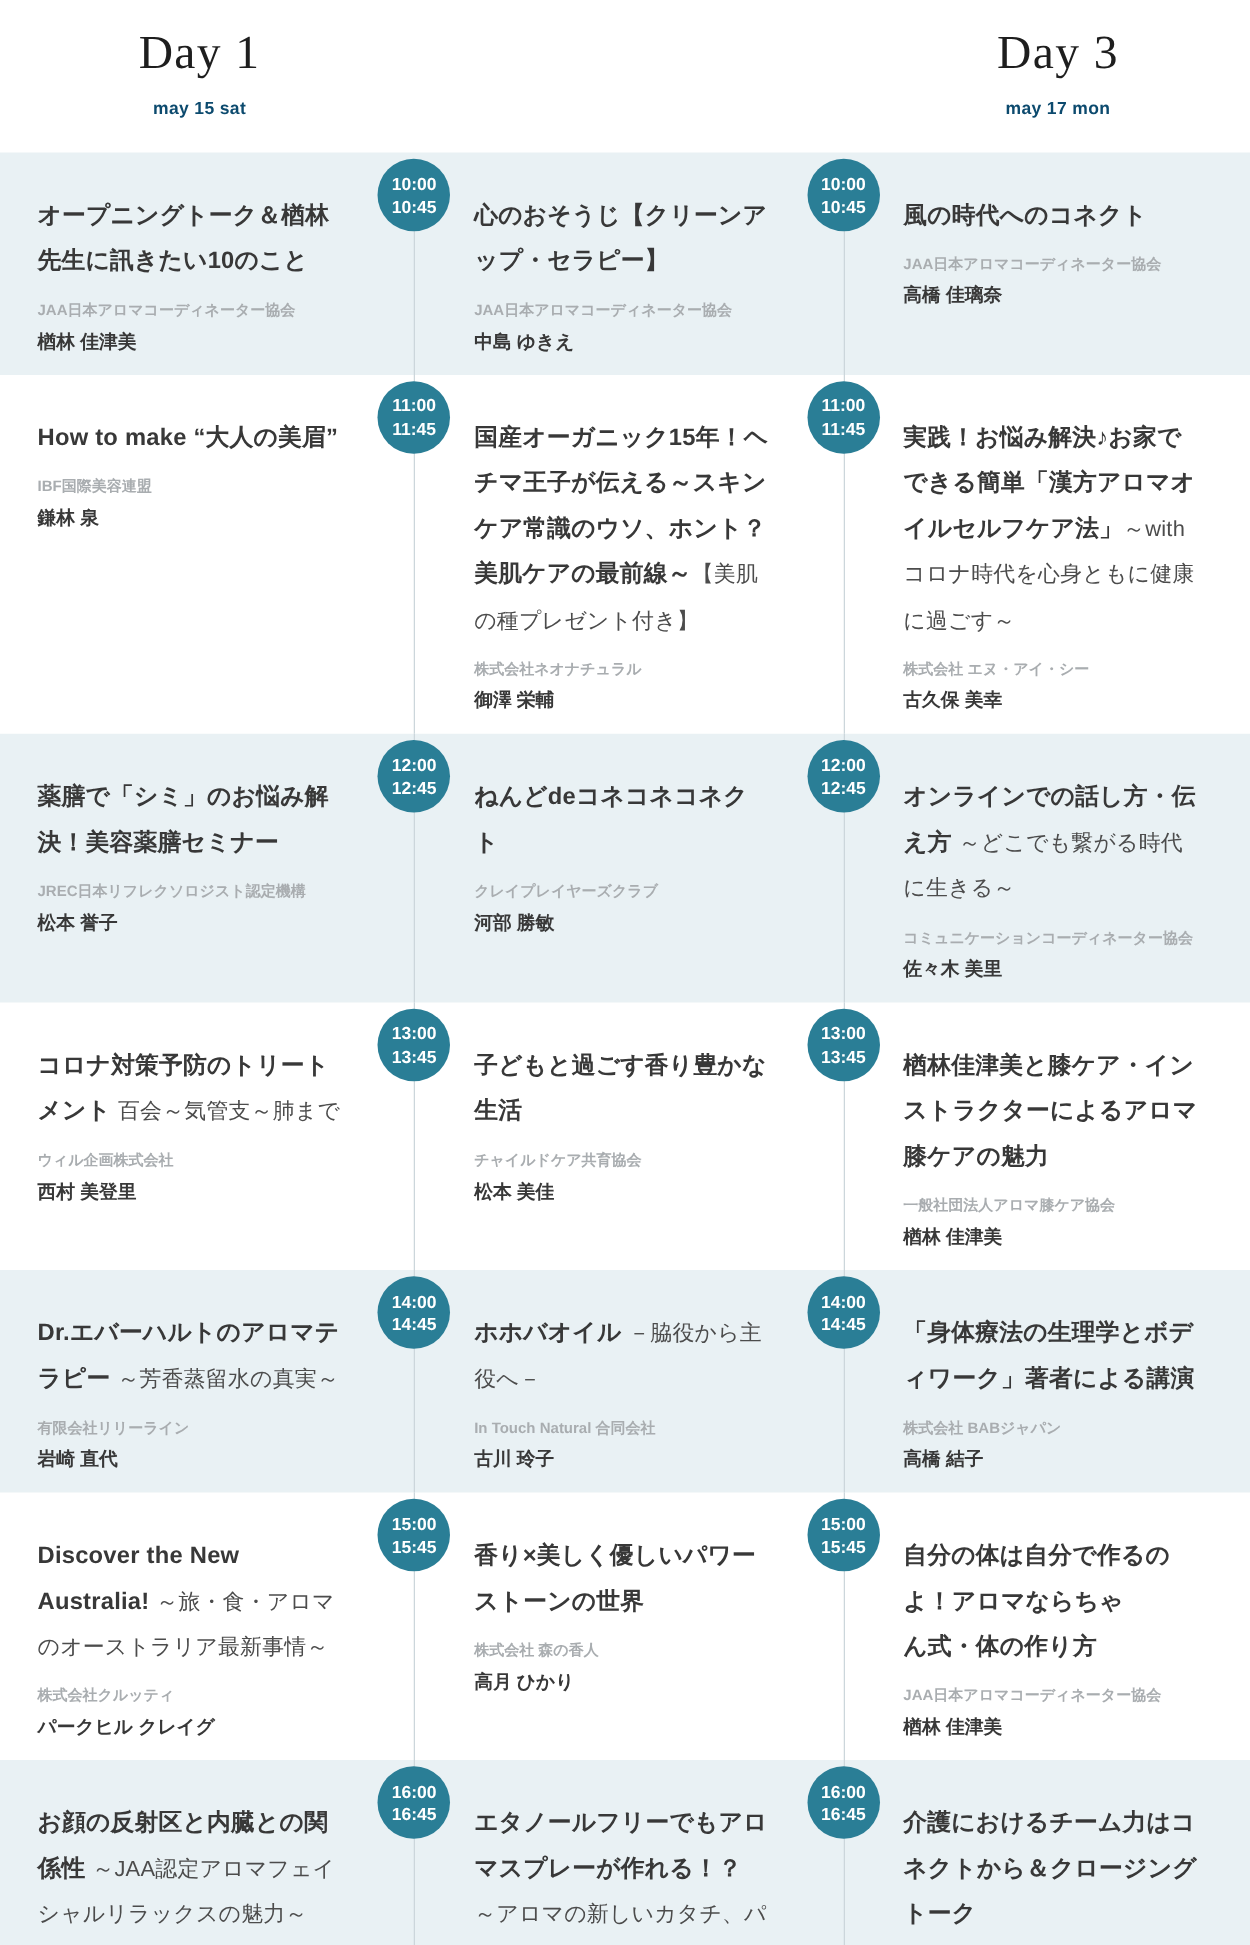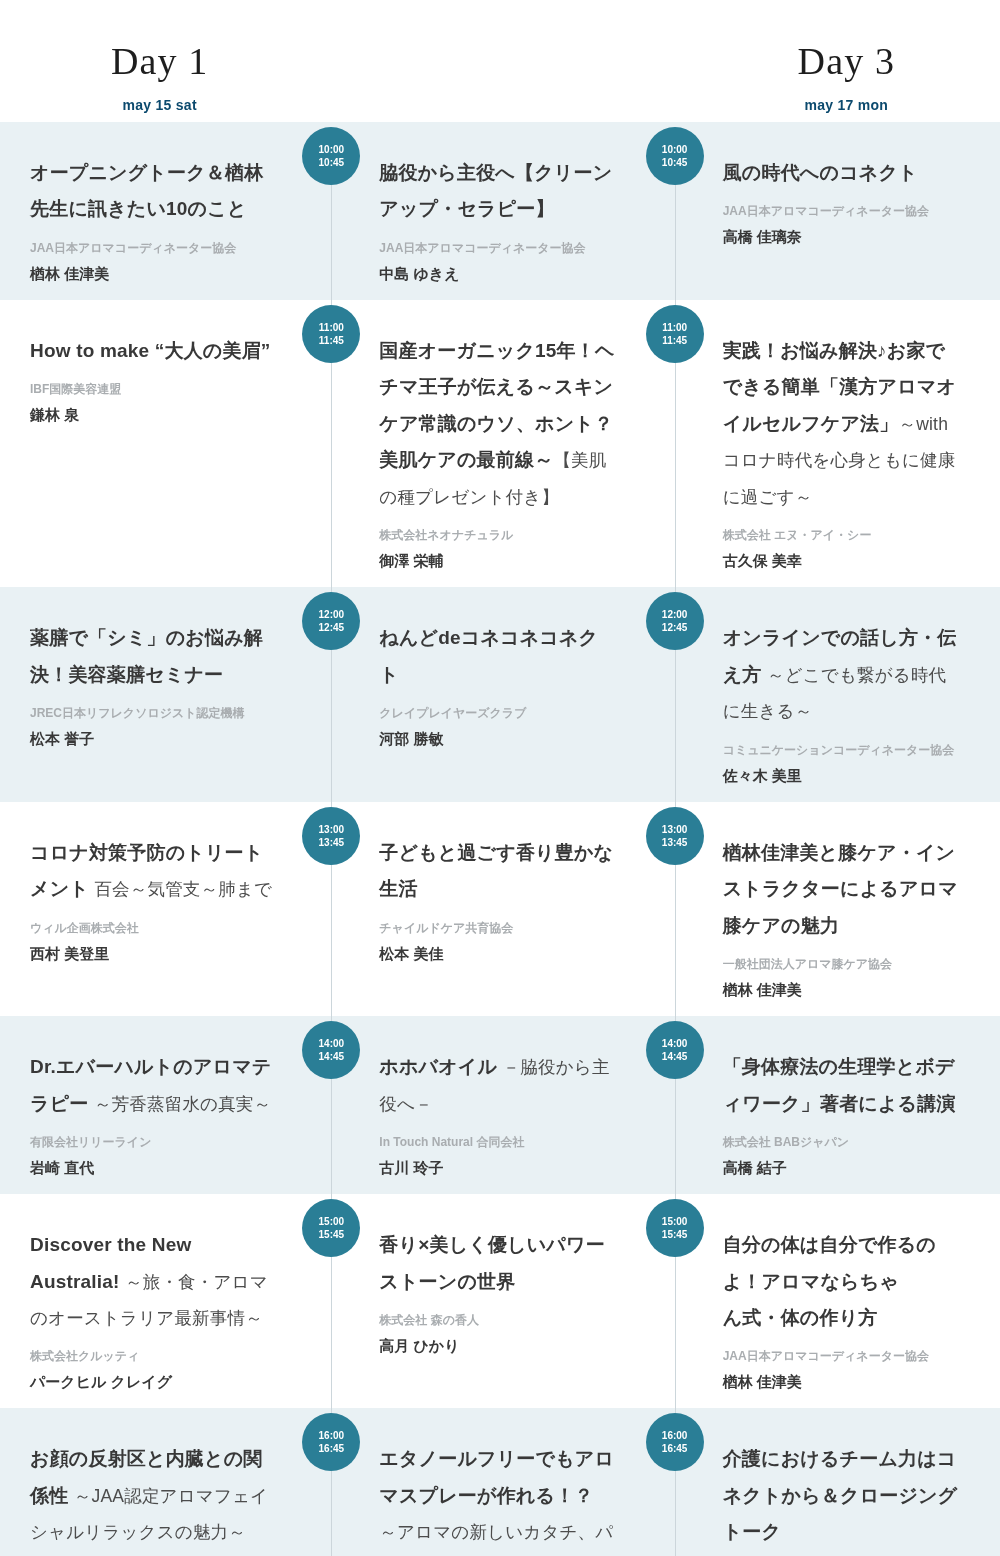--- a/index.html
+++ b/index.html
@@ -19,21 +19,21 @@
   }
   .page{width:1000px;overflow:hidden}
 
   
   .hdr-row,.row{
     display:grid;
     grid-template-columns:30px 1fr 84px 1fr 84px 1fr 24px;
   }
 
   
-  .hdr-row{min-height:122px;padding-top:40px}
+  .hdr-row{min-height:122px;padding-top:21px}
   .hcell{text-align:center}
   .hcell.h1{grid-column:2}
   .hcell.h2{grid-column:4}
   .hcell.h3{grid-column:6}
   .day-label{
     font-family:"Liberation Serif","DejaVu Serif",serif;
     font-size:38px;font-weight:400;color:#1e1e1e;letter-spacing:.03em;line-height:1.15;
   }
   .day-date{font-size:14px;font-weight:700;color:#0c4a6e;margin-top:13px;letter-spacing:.02em}
 
@@ -54,21 +54,21 @@
   .badge-cell{position:relative}
   .vline{position:absolute;left:50%;top:0;bottom:0;width:1px;background:var(--line)}
   .rows .row:first-child .vline{top:32px}
   .badge{
     position:relative;z-index:1;
     width:58px;height:58px;border-radius:50%;
     margin:5px auto 0;
     background:var(--accent);
     color:#fff;
     display:flex;flex-direction:column;align-items:center;justify-content:center;
-    font-weight:700;font-size:10px;line-height:1.32;letter-spacing:0;
+    font-weight:700;font-size:14px;line-height:1.32;letter-spacing:0;
   }
 
   
   .session{cursor:pointer}
   .title{
     font-size:19px;font-weight:700;color:var(--ink);
     line-height:1.92;letter-spacing:.01em;margin-bottom:11px;
   }
   .t-main{font-weight:700}
   .t-sub{font-weight:400;font-size:17.5px;color:var(--sub-ink)}
@@ -103,21 +103,21 @@
         </div>
     <div class="cell badge-cell">
       <div class="vline"></div>
       <div class="badge">
         <span class="bt1">10:00</span>
         <span class="bt2">10:45</span>
       </div>
     </div>
     <div class="cell day-cell">
           <article class="session">
-    <h3 class="title"><span class="t-main">脇役から主役へ【クリーンアップ・セラピー】</span></h3>
+    <h3 class="title"><span class="t-main">心のおそうじ【クリーンアップ・セラピー】</span></h3>
     <p class="org">JAA日本アロマコーディネーター協会</p>
     <p class="speaker">中島 ゆきえ</p>
   </article>
         </div>
     <div class="cell badge-cell">
       <div class="vline"></div>
       <div class="badge">
         <span class="bt1">10:00</span>
         <span class="bt2">10:45</span>
       </div>

